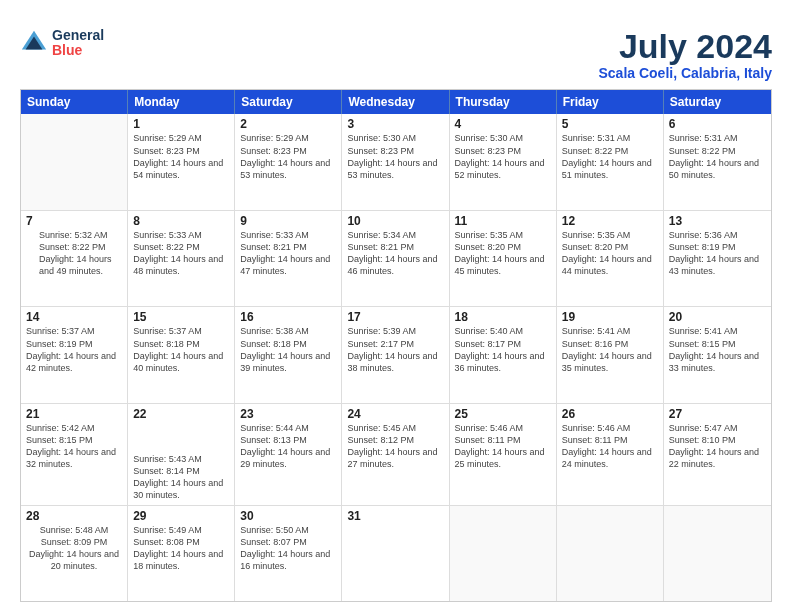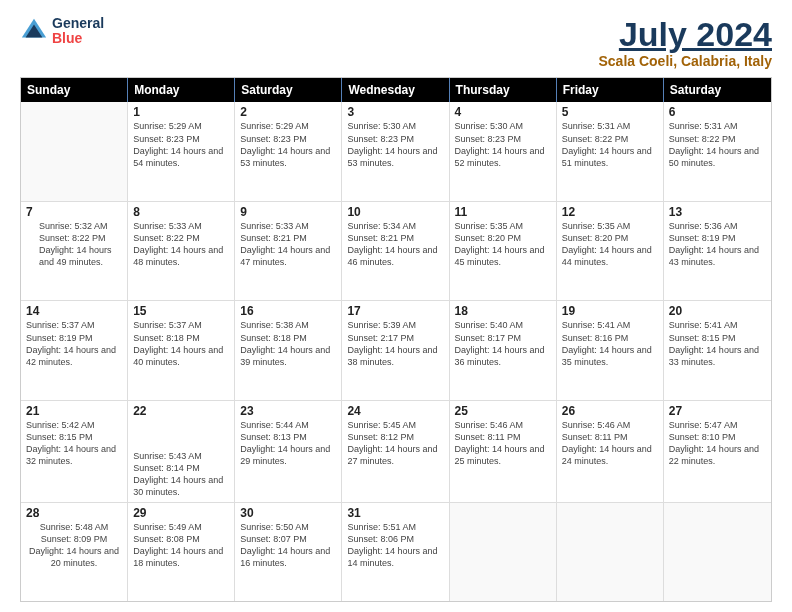--- a/index.html
+++ b/index.html
@@ -6,21 +6,21 @@
     body {
       font-family: Arial, sans-serif;
       background: #fff;
       width: 792px;
       height: 612px;
       overflow: hidden;
     }
     .page {
       width: 792px;
       height: 612px;
-      padding: 16px 20px 10px 20px;
+      padding: 28px 20px 10px 20px;
       display: flex;
       flex-direction: column;
     }
     .header {
       display: flex;
       justify-content: space-between;
       align-items: flex-start;
       margin-bottom: 8px;
     }
     .logo {
@@ -42,37 +42,36 @@
       height: 28px;
     }
     .title-block {
       text-align: right;
     }
     .main-title {
       font-size: 34px;
       font-weight: bold;
       color: #1a3a5c;
       line-height: 1.1;
-      text-decoration: underline;
     }
     .subtitle {
       font-size: 14px;
-      color: #a16207;
+      color: #1d4ed8;
       font-weight: bold;
     }
     .calendar {
       flex: 1;
       display: flex;
       flex-direction: column;
       border: 1px solid #ccc;
     }
     .cal-header-row {
       display: grid;
       grid-template-columns: repeat(7, 1fr);
-      background: #000000;
+      background: #1d4ed8;
     }
     .cal-header-cell {
       color: #fff;
       font-size: 12px;
       font-weight: bold;
       padding: 5px 6px;
       text-align: left;
       border-right: 1px solid #5580b8;
     }
     .cal-header-cell:last-child { border-right: none; }
@@ -327,23 +326,20 @@
 Daylight: 14 hours and 18 minutes.</div>
           </div>
           <div class="cal-cell">
             <div class="day-num">30</div>
             <div class="cell-text" style="white-space: pre-line;">Sunrise: 5:50 AM
 Sunset: 8:07 PM
 Daylight: 14 hours and 16 minutes.</div>
           </div>
           <div class="cal-cell">
             <div class="day-num">31</div>
-            <div class="cell-text" style="white-space: pre-line;">Sunrise: 5:51 AM
-Sunset: 8:06 PM
-Daylight: 14 hours and 14 minutes.</div>
           </div>
           <div class="cal-cell empty"></div>
           <div class="cal-cell empty"></div>
           <div class="cal-cell empty"></div>
         </div>
       </div>
   </div>
 </div>
 
 </body></html>

